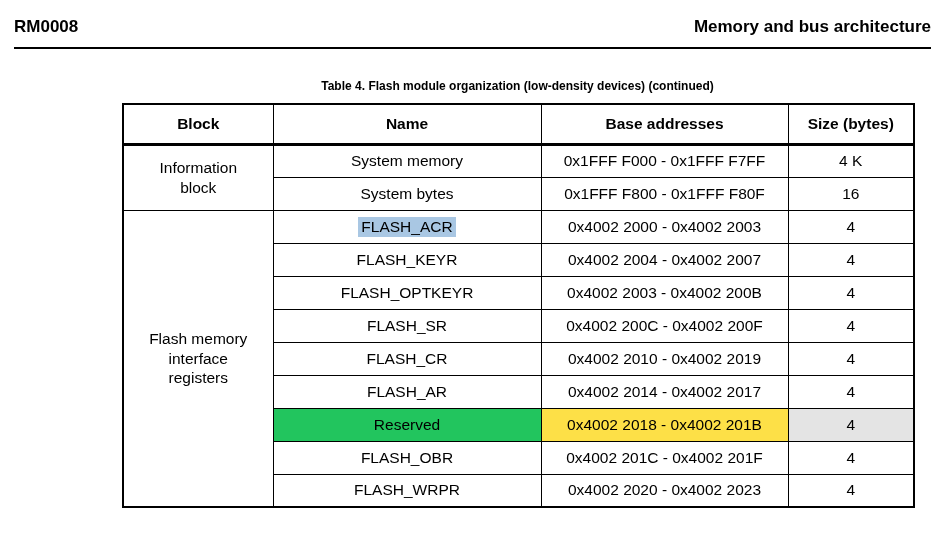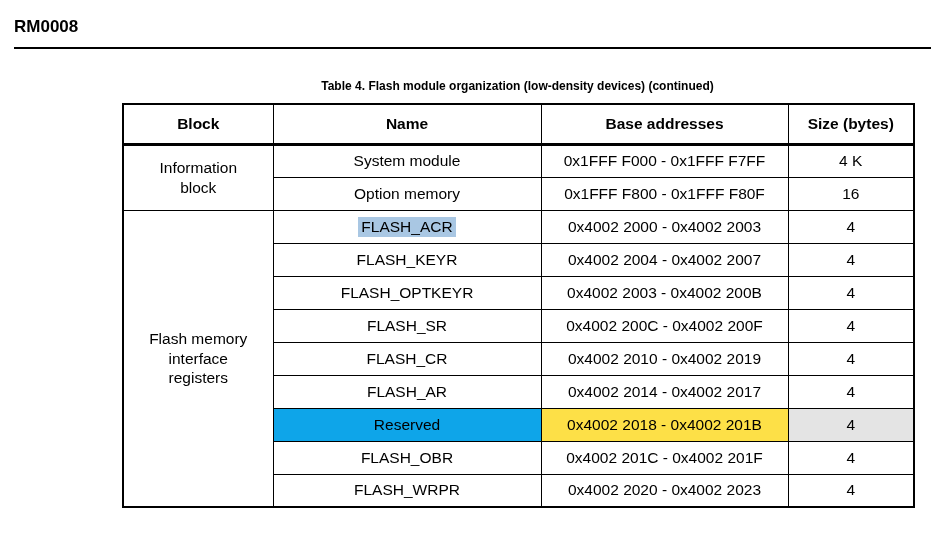--- a/index.html
+++ b/index.html
@@ -56,20 +56,21 @@
   }
   .reserved-cell { background: #e4e4e4; }
 </style>
 </head>
 <body>
 
 <div class="page">
 
   <div class="running-header">
     <span>RM0008</span>
+    <span>Memory and bus architecture</span>
   </div>
   <div class="header-rule"></div>
 
   <div class="table-caption">Table 4. Flash module organization (low-density devices) (continued)</div>
 
   <table class="flash-table">
     <colgroup>
       <col style="width:150px">
       <col style="width:268px">
       <col style="width:247px">
@@ -79,26 +80,26 @@
       <tr>
         <th>Block</th>
         <th>Name</th>
         <th>Base addresses</th>
         <th>Size (bytes)</th>
       </tr>
     </thead>
     <tbody>
       <tr>
         <td class="block-cell" rowspan="2">Information block</td>
-        <td>System module</td>
+        <td>System memory</td>
         <td>0x1FFF F000 - 0x1FFF F7FF</td>
         <td>4 K</td>
       </tr>
       <tr>
-        <td>Option memory</td>
+        <td>System bytes</td>
         <td>0x1FFF F800 - 0x1FFF F80F</td>
         <td>16</td>
       </tr>
       <tr>
         <td class="block-cell" rowspan="9">Flash memory interface registers</td>
         <td><span class="highlight" style="background-color: rgb(169, 199, 227);">FLASH_ACR</span></td>
         <td>0x4002 2000 - 0x4002 2003</td>
         <td>4</td>
       </tr>
       <tr>
@@ -120,21 +121,21 @@
         <td>FLASH_CR</td>
         <td>0x4002 2010 - 0x4002 2019</td>
         <td>4</td>
       </tr>
       <tr>
         <td>FLASH_AR</td>
         <td>0x4002 2014 - 0x4002 2017</td>
         <td>4</td>
       </tr>
       <tr>
-        <td class="reserved-cell" style="background-color: #0ea5e9; text-align: center;">Reserved</td>
+        <td class="reserved-cell" style="background-color: #22c55e; text-align: center;">Reserved</td>
         <td class="reserved-cell" style="background-color: #fde047;">0x4002 2018 - 0x4002 201B</td>
         <td class="reserved-cell" style="background-color: rgb(228, 228, 228);">4</td>
       </tr>
       <tr>
         <td>FLASH_OBR</td>
         <td>0x4002 201C - 0x4002 201F</td>
         <td>4</td>
       </tr>
       <tr>
         <td>FLASH_WRPR</td>

